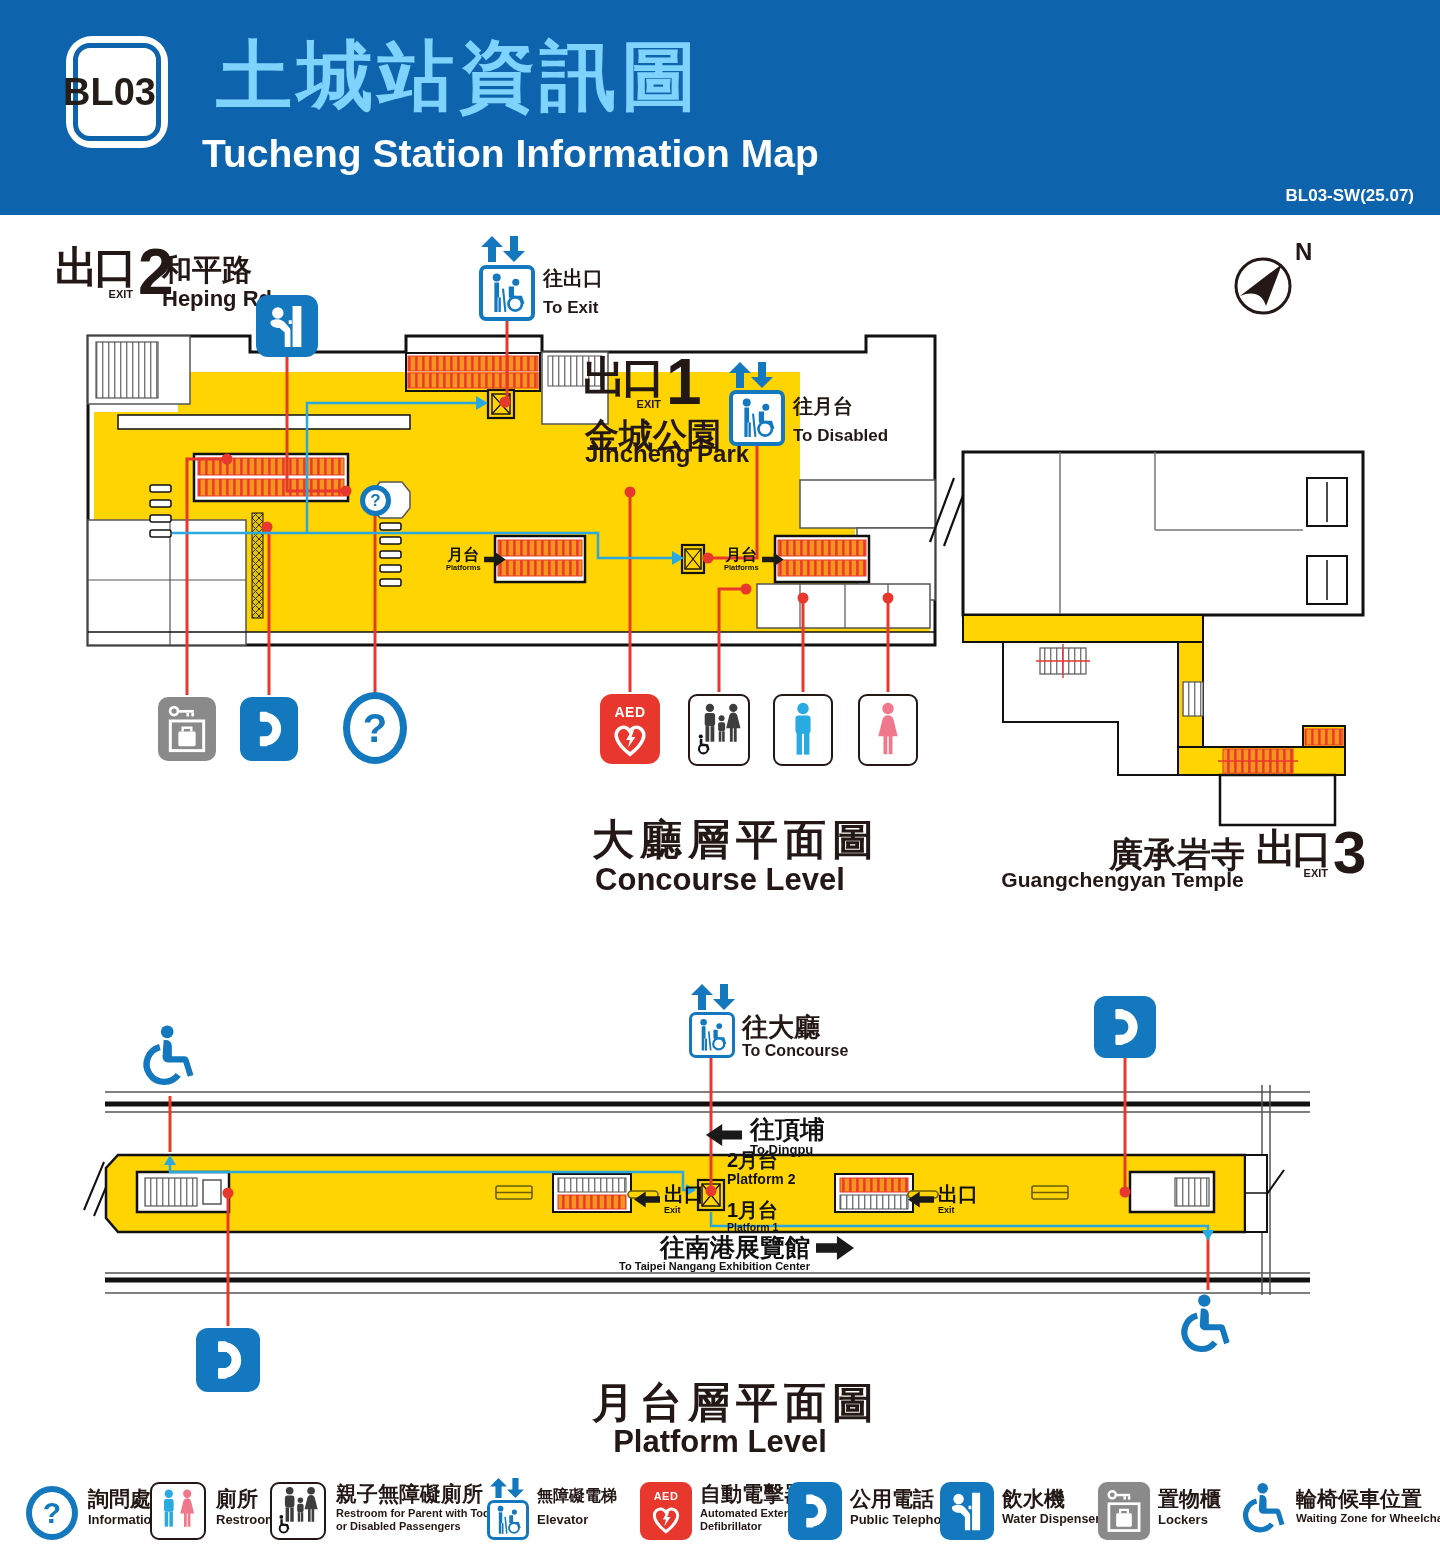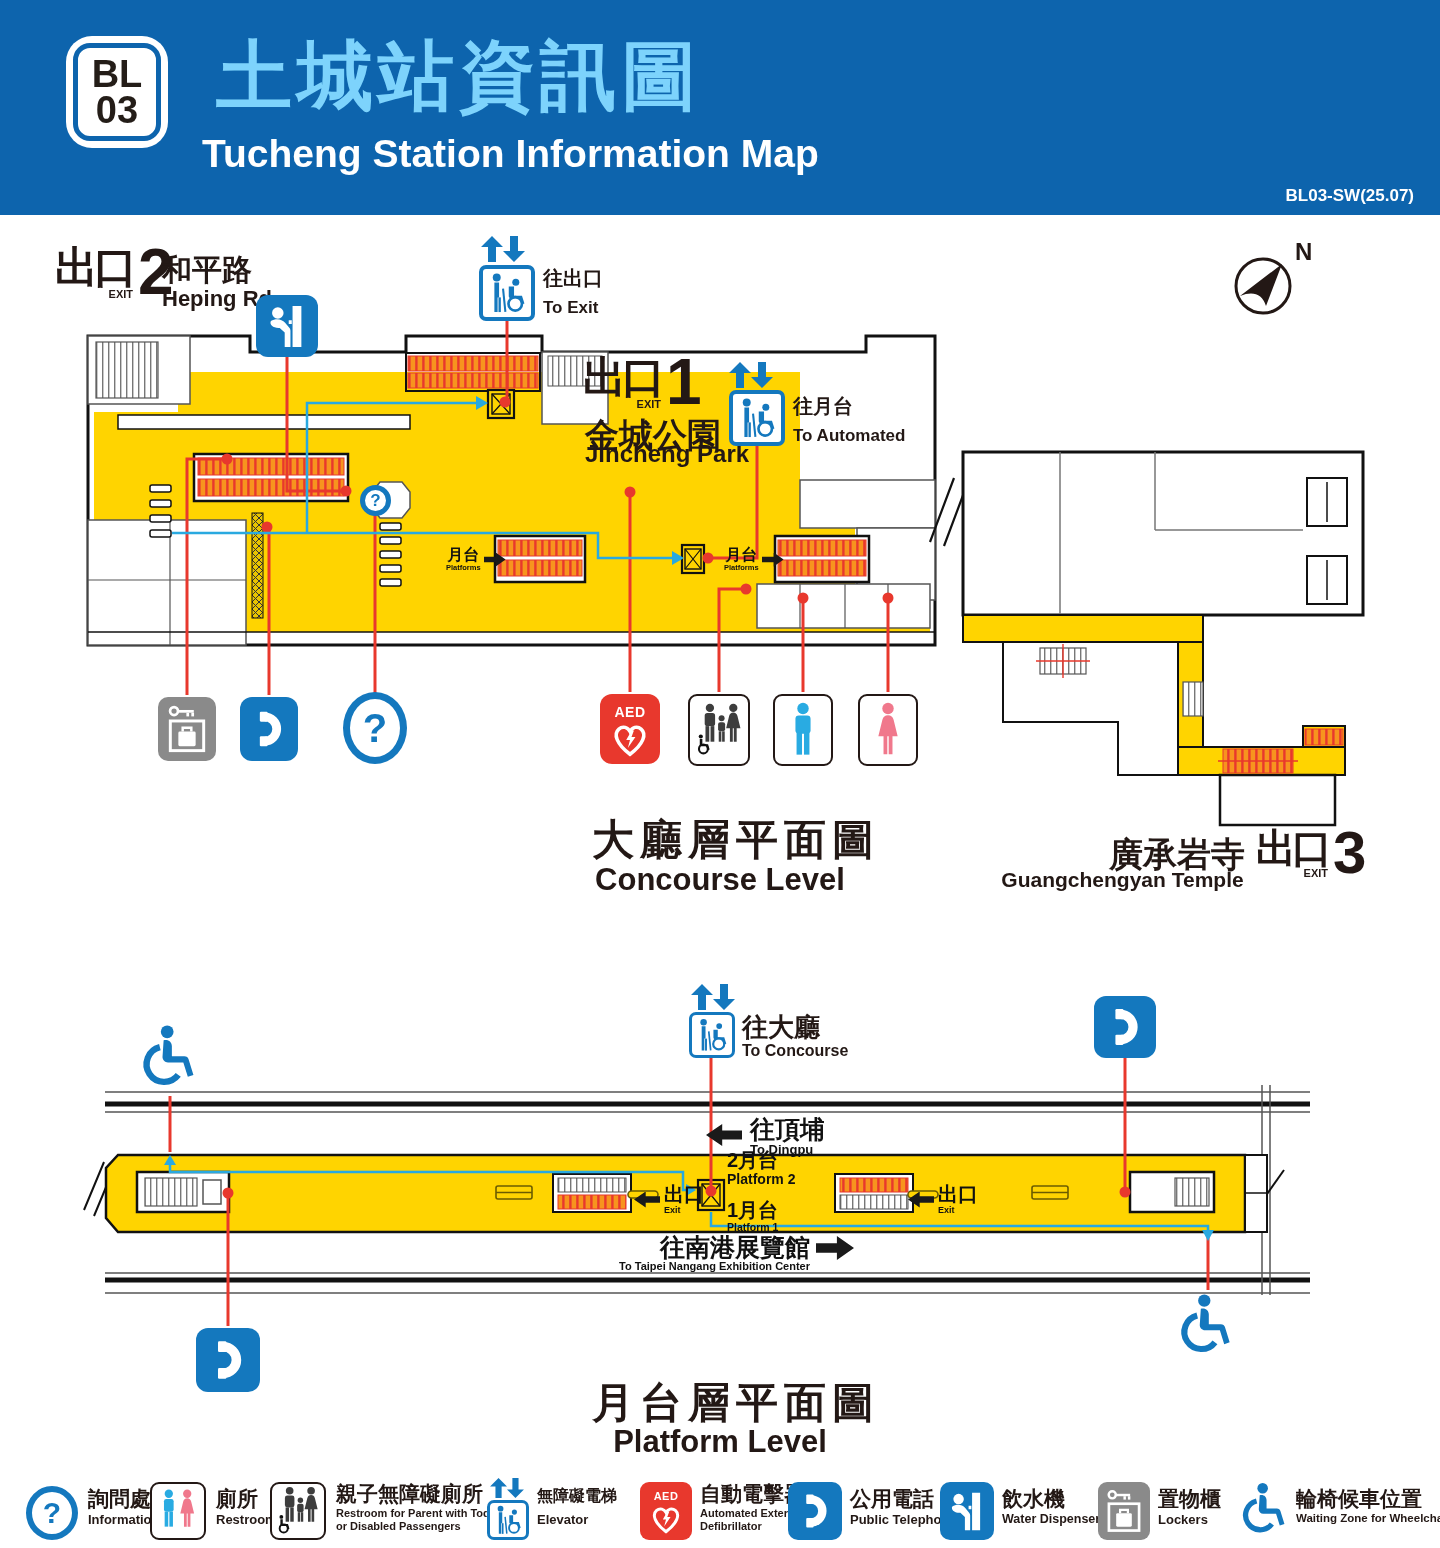--- a/index.html
+++ b/index.html
@@ -7,21 +7,21 @@
     --red:#e8382d; --male:#29abe2; --female:#f0788c; --gray:#8a8a8a;
     --dark:#231815; --orange:#f7941e;
   }
   *{margin:0;padding:0;box-sizing:border-box}
   body{font-family:"Liberation Sans","DejaVu Sans",sans-serif;background:#fff}
   .stage{position:relative;width:1440px;height:1548px;background:#fff;overflow:hidden}
   .abs{position:absolute}
   
   .header{position:absolute;left:0;top:0;width:1440px;height:215px;background:var(--hblue)}
   .badge{position:absolute;left:66px;top:36px;width:102px;height:112px;background:#fff;border-radius:26px;padding:7px}
-  .badge-inner{width:100%;height:100%;border:5px solid var(--hblue);border-radius:17px;display:flex;flex-direction:column;align-items:center;justify-content:center;color:#241d18;font-weight:700;font-size:38px;line-height:.95}
+  .badge-inner{width:100%;height:100%;border:5px solid var(--hblue);border-radius:17px;display:flex;flex-direction:row;align-items:center;justify-content:flex-end;color:#241d18;font-weight:700;font-size:38px;line-height:.95}
   .title-zh{position:absolute;left:216px;top:26px;font-size:76px;font-weight:700;color:#7dd3fc;letter-spacing:5px}
   .title-en{position:absolute;left:202px;top:132px;font-size:39px;font-weight:700;color:#fff}
   .version{position:absolute;right:26px;top:186px;font-size:17px;font-weight:700;color:#fff}
   
   .exitmark{display:flex;align-items:flex-start;color:var(--dark)}
   .exit-zhwrap{position:relative;font-size:43px;font-weight:900;letter-spacing:-4px;line-height:1}
   .exit-en{position:absolute;right:0;bottom:-11px;font-size:11px;font-weight:700;letter-spacing:0}
   .exit-num{font-size:64px;font-weight:700;line-height:.82;margin-left:5px}
   .place-zh{font-size:30px;font-weight:700;color:var(--dark)}
   .place-en{font-size:22px;font-weight:700;color:var(--dark)}
@@ -285,21 +285,21 @@
 
   <svg class="abs" style="left:729px;top:362px" width="44" height="26" viewBox="0 0 44 26" fill="#1478be">
       <use href="#elevarrows"></use>
     </svg>
   <div class="abs elevbox" style="left:729px;top:390px;width:56px;height:56px">
     <svg width="44" height="44" viewBox="0 0 30 30" fill="currentColor">
         <use href="#elevfig"></use>
       </svg>
   </div>
   <div class="abs sign-zh" style="left:793px;top:396px">往月台</div>
-  <div class="abs sign-en" style="left:793px;top:426px">To Automated</div>
+  <div class="abs sign-en" style="left:793px;top:426px">To Disabled</div>
 
   <svg class="abs" style="left:1230px;top:248px" width="70" height="70" viewBox="0 0 70 70">
     <circle cx="33" cy="38" r="27" fill="#fff" stroke="#231815" stroke-width="3"></circle>
     <path d="M52 16 L10 48 Q30 40 36 58 Z" fill="#231815"></path>
   </svg>
   <div class="abs" style="left:1295px;top:238px;font-size:24px;font-weight:700;color:#231815">N</div>
 
   <div class="abs qmark" style="left:360px;top:485px;width:31px;height:31px;border-width:5px;font-size:17px">?</div>
 
   <div class="abs" style="left:446px;top:547px;display:flex;align-items:center;gap:3px">

